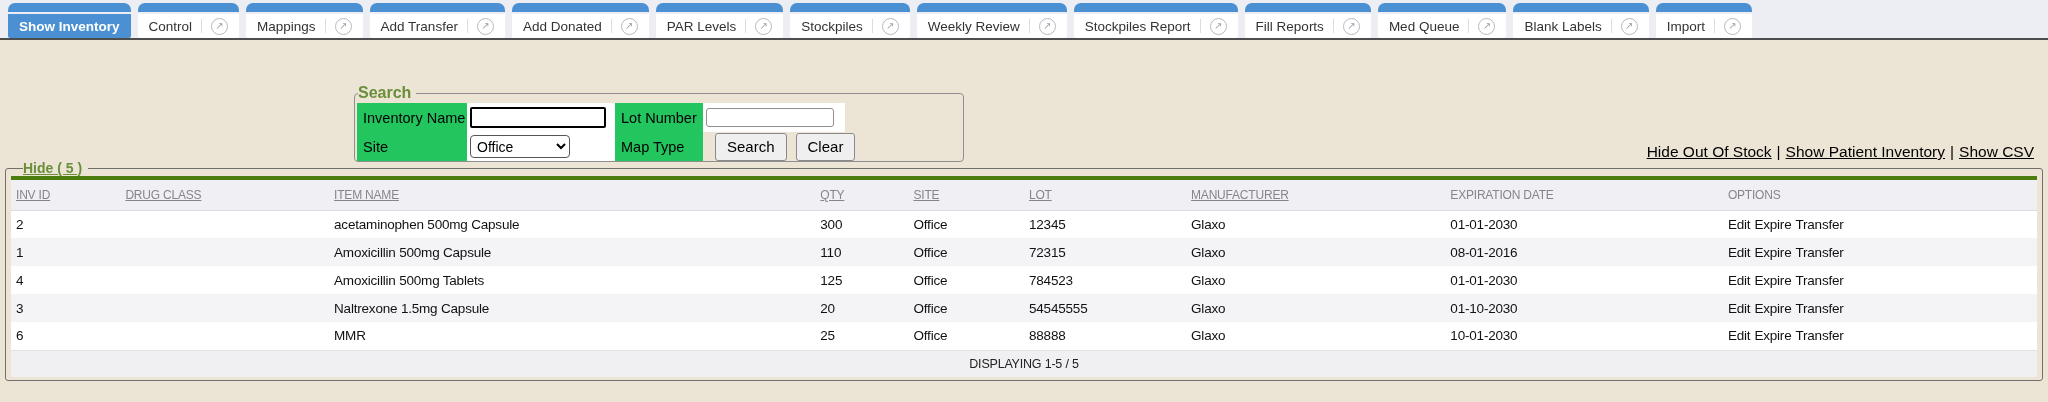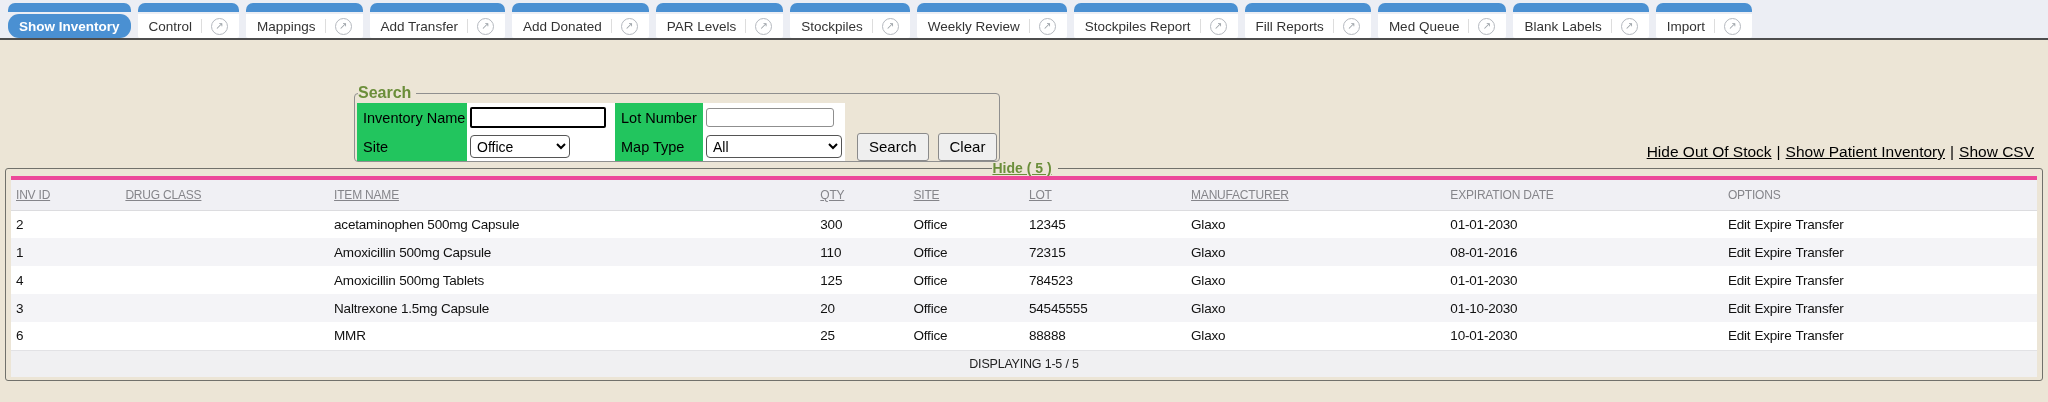--- a/index.html
+++ b/index.html
@@ -6,21 +6,21 @@
   html,body { width:2048px; height:402px; overflow:hidden;
     font-family:"Liberation Sans", sans-serif; background:#ece5d6; }
 
   
   .tabbar { height:40px; background:#eceef4; border-bottom:2px solid #4d4d4d;
     display:flex; align-items:stretch; gap:7px; padding-left:8px; }
   .tab { display:flex; flex-direction:column; cursor:pointer; }
   .tab .cap { height:9px; margin-top:3px; border-radius:7px 7px 0 0; background:#4a90d2; }
   .tab .tabbody { flex:1; margin-top:2px; background:#fff; display:flex; align-items:center;
     gap:9px; padding:0 11px; font-size:13.5px; color:#333; border-radius:0 0 2px 2px; white-space:nowrap; }
-  .tab.active .tabbody { background:#4a90d2; color:#fff; font-weight:bold;border-radius:11px; }
+  .tab.active .tabbody { background:#4a90d2; color:#fff; font-weight:bold; }
   .tab .vsep { width:1px; align-self:stretch; margin:5px 0; background:#ddd; }
   .tab .licon { width:17px; height:17px; border:1.5px solid #b5b9bf; border-radius:50%;
     color:#9aa0a6; font-size:10px; line-height:1; display:flex; align-items:center; justify-content:center; }
 
   
   .content { position:relative; height:362px; background:#ece5d6; }
 
   
   .search-fs { position:absolute; left:354px; top:44px; width:610px;
     border:1px solid #8f8f8f; border-radius:4px; padding:1px 2px 0 2px; }
@@ -42,24 +42,24 @@
     border:1px solid #8a8a8a; border-radius:3px; color:#000; cursor:pointer; }
 
   
   .toplinks { position:absolute; top:103px; right:14px; font-size:15.5px; color:#000; white-space:nowrap; }
   .toplinks a { color:#000; text-decoration:underline; cursor:pointer; }
   .toplinks .lsep { margin:0 5px; text-decoration:none; }
 
   
   .inv-fs { position:absolute; left:5px; right:5px; top:120px;
     border:1px solid #71716b; border-radius:3px; padding:0 5px 3px 5px; }
-  .inv-fs legend { display:flex; align-items:baseline; gap:7px; padding-right:6px; margin-left:1px;text-align:center; }
+  .inv-fs legend { display:flex; align-items:baseline; gap:7px; padding-right:6px; margin-left:12px; }
   .hide-link { color:#6b8e3a; font-weight:bold; font-size:14px; text-decoration:underline; cursor:pointer; }
   .inv-title { color:#6b8e3a; font-weight:bold; font-size:21px; }
-  .table-wrap { background:#ec4899; padding-top:4px; }
+  .table-wrap { background:#4d7c0f; padding-top:4px; }
   table { width:100%; border-collapse:collapse; background:#fff; letter-spacing:-0.2px; }
   thead th { background:#f0f0f4; color:#85858a; font-weight:normal; font-size:12px;
     text-align:left; height:30px; padding:0 5px; border-bottom:1px solid #dcdcdf; }
   thead th .sort { text-decoration:underline; cursor:pointer; }
   tbody td { height:28px; padding:0 5px; font-size:13.5px; color:#111; }
   tbody tr.alt { background:#f4f4f7; }
   tfoot td { background:#f0f0f2; text-align:center; height:27px; font-size:12.5px;
     color:#222; border-top:1px solid #e2e2e5; }
   .action { margin-right:4px; cursor:pointer; }
 </style>
@@ -184,23 +184,20 @@
       <div class="sg-cell">
         <input class="inp-plain" value="" style="">
       </div>
       <div></div>
 
       <div class="sg-lbl">Site</div>
       <div class="sg-cell">
         <select class="sel sel-site"><option>Office</option></select>
       </div>
       <div class="sg-lbl">Map Type</div>
-      <div class="sg-cell">
-        <select class="sel sel-map"><option>All</option></select>
-      </div>
       <div class="sg-btns">
         <button class="btn">Search</button>
         <button class="btn">Clear</button>
       </div>
     </div>
   </fieldset>
 
   <div class="toplinks" id="toplinks"><a>Hide Out Of Stock</a><span class="lsep">|</span><a>Show Patient Inventory</a><span class="lsep">|</span><a>Show CSV</a></div>
 
   <fieldset class="inv-fs">

